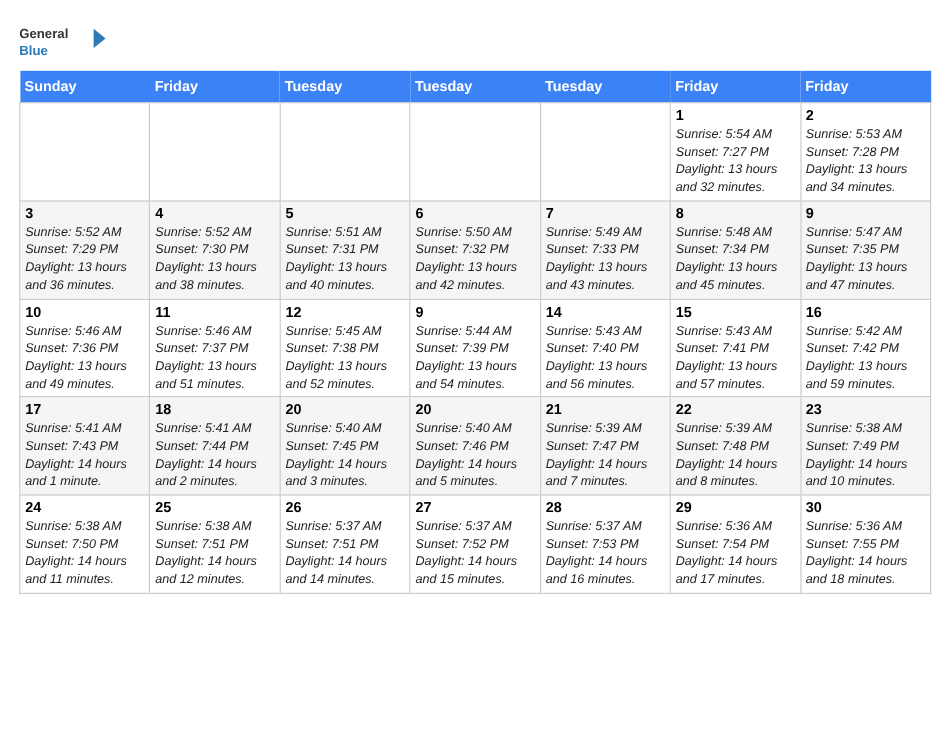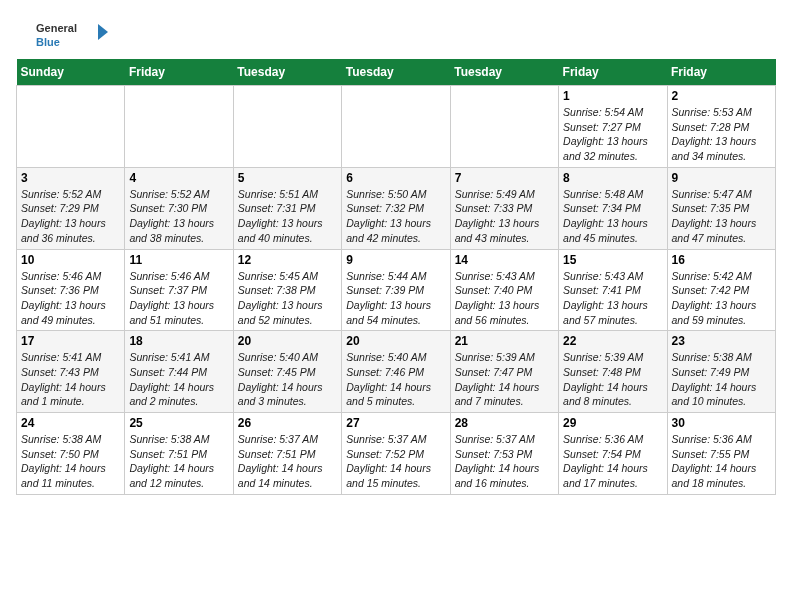--- a/index.html
+++ b/index.html
@@ -13,21 +13,20 @@
     .header-section {
       display: flex;
       align-items: flex-start;
       justify-content: space-between;
       margin-bottom: 4px;
     }
     .logo {
       display: flex;
       align-items: center;
       gap: 4px;
-      margin-left: 20px;
     }
     .logo-icon {
       width: 32px;
       height: 32px;
     }
     .title-section {
       text-align: right;
     }
     .month-title {
       font-size: 36px;
@@ -39,21 +38,21 @@
       color: #444;
       margin-top: 2px;
     }
     .calendar-table {
       width: 100%;
       border-collapse: collapse;
       margin-top: 8px;
       font-size: 11px;
     }
     .calendar-table th {
-      background-color: #15803d;
+      background-color: #3b82f6;
       color: #fff;
       padding: 6px 4px;
       text-align: left;
       font-size: 12px;
       font-weight: bold;
     }
     .calendar-table td {
       border: 1px solid #ccc;
       vertical-align: top;
       padding: 3px 4px;

